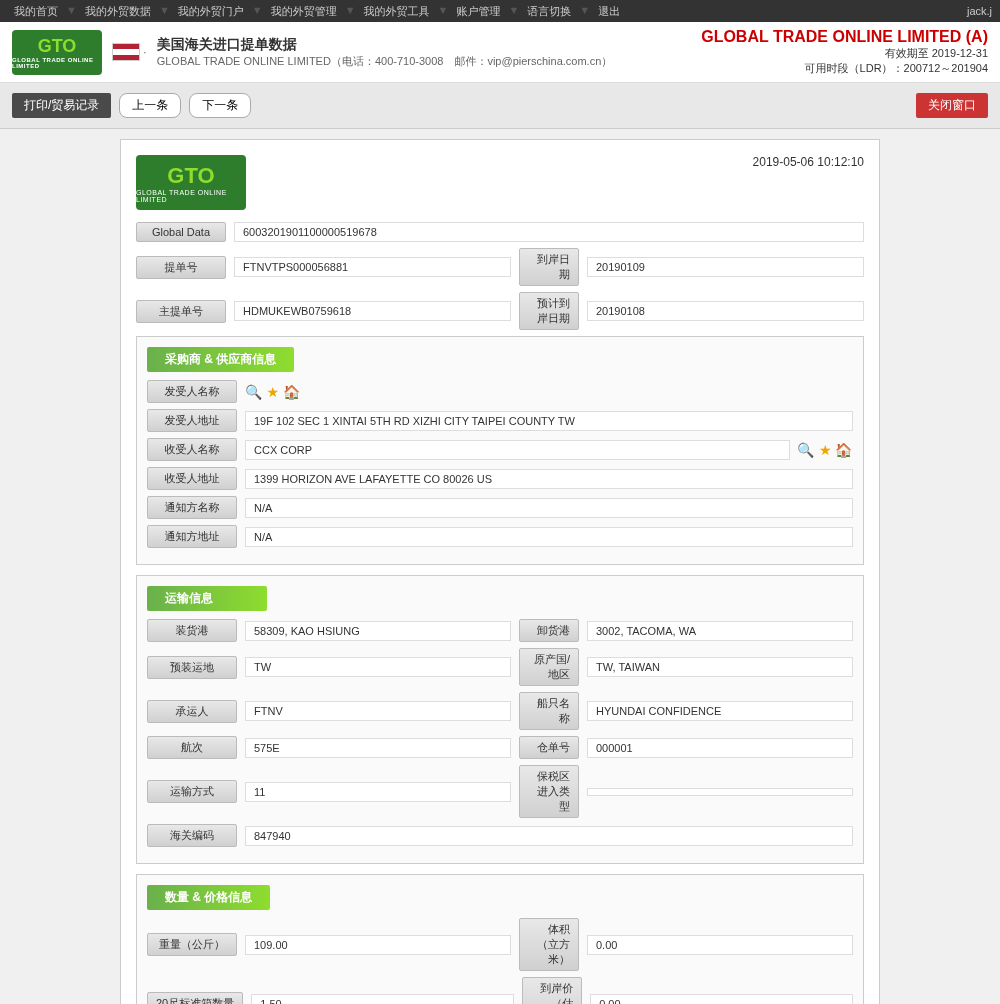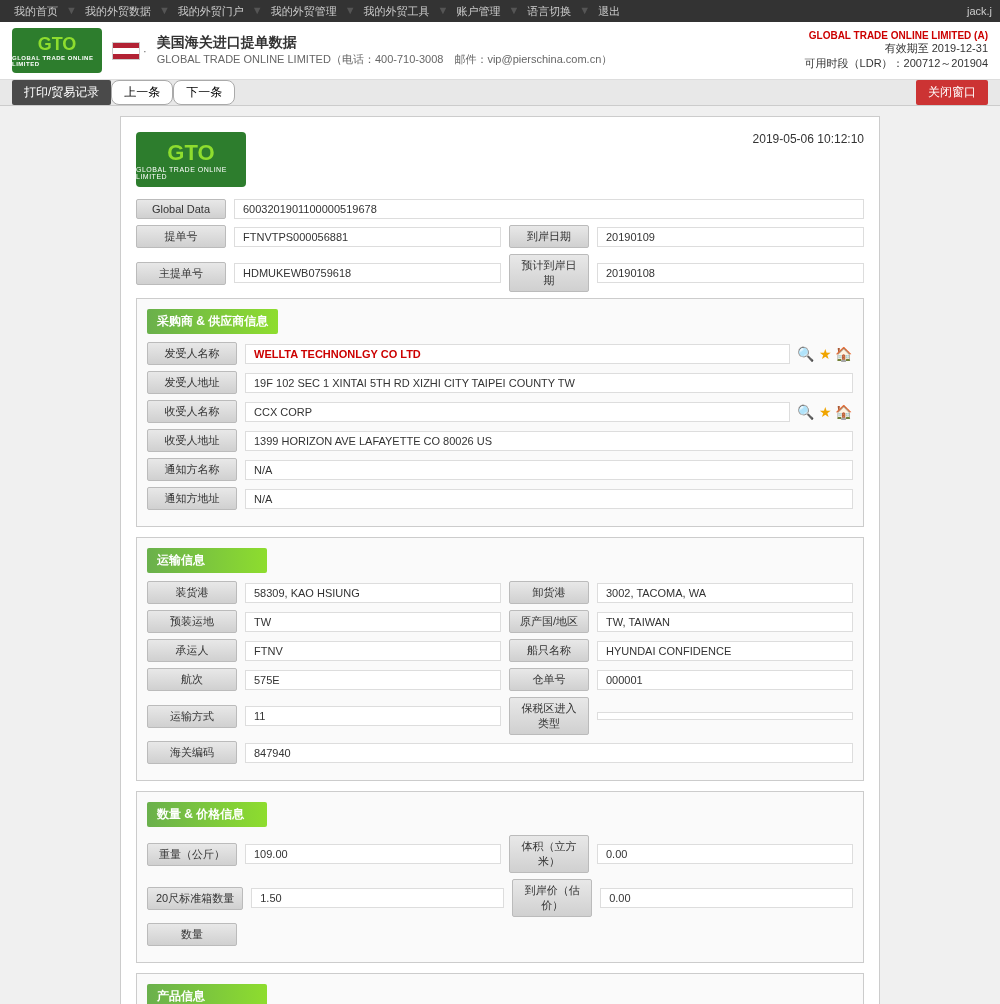--- a/index.html
+++ b/index.html
@@ -15,49 +15,49 @@
     .header { background: #fff; display: flex; align-items: center; justify-content: space-between; padding: 6px 12px; border-bottom: 1px solid #ddd; }
     .header-left { display: flex; align-items: center; gap: 10px; }
     .logo-box { width: 90px; height: 45px; background: #2d7d2d; border-radius: 4px; display: flex; align-items: center; justify-content: center; color: #fff; font-weight: bold; font-size: 10px; flex-direction: column; }
     .logo-gto { font-size: 18px; font-weight: 900; color: #8edd2e; }
     .logo-sub { font-size: 6px; color: #fff; letter-spacing: 0.5px; }
     .flag-box { display: flex; align-items: center; gap: 3px; }
     .flag { width: 28px; height: 18px; background: linear-gradient(to bottom, #B22234 33%, #fff 33%, #fff 66%, #B22234 66%); border: 1px solid #ccc; position: relative; }
     .header-title { font-size: 14px; font-weight: bold; color: #333; }
     .header-contact { font-size: 11px; color: #666; }
     .header-right { text-align: right; }
-    .header-company { color: #cc0000; font-weight: bold; font-size: 10px; }
+    .header-company { color: #cc0000; font-weight: bold; font-size: 16px; }
     .header-validity { font-size: 11px; color: #333; }
     .header-time { font-size: 11px; color: #333; }
 
     
-    .toolbar { background: #e8e8e8; display: flex; align-items: center; padding: 0 12px; border-bottom: 1px solid #ccc; }
+    .toolbar { background: #e8e8e8; display: flex; align-items: center; gap: 8px; padding: 10px 12px; border-bottom: 1px solid #ccc; }
     .btn-print { background: #4a4a4a; color: #fff; border: none; padding: 4px 12px; cursor: pointer; font-size: 12px; border-radius: 2px; }
     .btn-nav { background: #fff; border: 1px solid #aaa; padding: 3px 12px; cursor: pointer; font-size: 12px; border-radius: 8px; }
     .btn-close { background: #cc3333; color: #fff; border: none; padding: 4px 12px; cursor: pointer; font-size: 12px; border-radius: 2px; margin-left: auto; }
 
     
     .main { padding: 10px; background: #f0f0f0; }
     .document { background: #fff; border: 1px solid #ccc; padding: 15px; max-width: 760px; margin: 0 auto; }
 
     
     .doc-header { display: flex; justify-content: space-between; align-items: flex-start; margin-bottom: 12px; }
     .doc-logo { width: 110px; height: 55px; background: #2d7d2d; border-radius: 4px; display: flex; flex-direction: column; align-items: center; justify-content: center; }
     .doc-logo-gto { font-size: 22px; font-weight: 900; color: #8edd2e; }
     .doc-logo-sub { font-size: 7px; color: #fff; letter-spacing: 0.5px; }
     .doc-datetime { font-size: 12px; color: #333; }
 
     
     .form-row { display: flex; align-items: center; margin-bottom: 6px; gap: 8px; }
     .field-label { background: linear-gradient(to bottom, #e8e8e8, #d0d0d0); border: 1px solid #bbb; padding: 3px 8px; font-size: 11px; color: #333; min-width: 90px; text-align: center; border-radius: 2px; }
     .field-value { border: 1px solid #ddd; padding: 3px 8px; font-size: 11px; flex: 1; background: #fff; }
-    .field-label-sm { background: linear-gradient(to bottom, #e8e8e8, #d0d0d0); border: 1px solid #bbb; padding: 3px 8px; font-size: 11px; color: #333; width: 80px; text-align: center; border-radius: 2px; }
-
-    
-    .section-header { background: linear-gradient(to right, #6ab04c, #8edd2e); color: #fff; padding: 4px 10px; font-size: 12px; font-weight: bold; margin-bottom: 8px; border-radius: 2px; display: inline-block; min-width: 120px; }
+    .field-label-sm { background: linear-gradient(to bottom, #e8e8e8, #d0d0d0); border: 1px solid #bbb; padding: 3px 8px; font-size: 11px; color: #333; width: 60px; text-align: right; border-radius: 2px; }
+
+    
+    .section-header { background: linear-gradient(to right, #6ab04c, #8edd2e); color: #fff; padding: 4px 18px; font-size: 12px; font-weight: bold; margin-bottom: 8px; border-radius: 2px; display: inline-block; min-width: 120px; }
     .section-box { border: 1px solid #ccc; padding: 10px; margin-bottom: 10px; background: #fafafa; }
 
     
     .icon-group { display: flex; align-items: center; gap: 4px; }
     .icon-search { color: #666; font-size: 14px; cursor: pointer; }
     .icon-star { color: #f0a500; font-size: 14px; cursor: pointer; }
     .icon-home { color: #4a7c59; font-size: 14px; cursor: pointer; }
   </style>
 </head>
 <body>
@@ -141,21 +141,20 @@
         <span class="field-value">HDMUKEWB0759618</span>
         <span class="field-label-sm">预计到岸日期</span>
         <span class="field-value">20190108</span>
       </div>
     </div>
 
     <div class="section-box">
       <div class="section-header">采购商 &amp; 供应商信息</div>
       <div class="form-row">
         <span class="field-label">发受人名称</span>
-        <span class="field-value" style="color:#cc0000;font-weight:bold">WELLTA TECHNONLGY CO LTD</span>
         <div class="icon-group">
           <span class="icon-search">🔍</span>
           <span class="icon-star">★</span>
           <span class="icon-home">🏠</span>
         </div>
       </div>
       <div class="form-row">
         <span class="field-label">发受人地址</span>
         <span class="field-value">19F 102 SEC 1 XINTAI 5TH RD XIZHI CITY TAIPEI COUNTY TW</span>
       </div>

